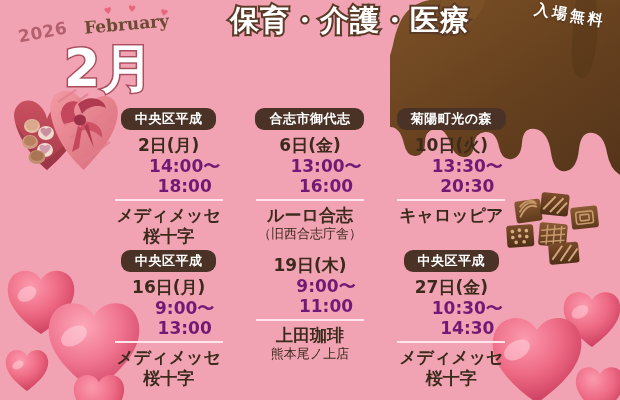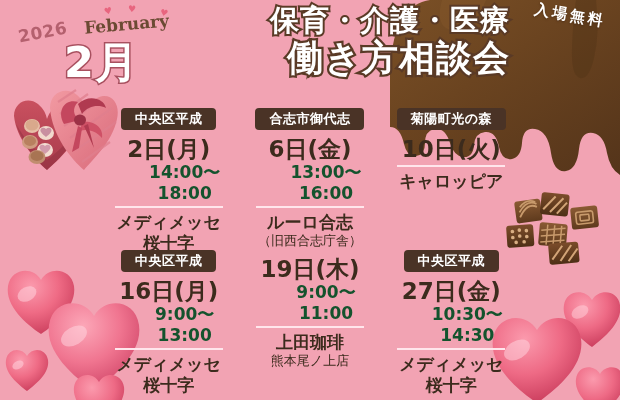--- a/index.html
+++ b/index.html
@@ -52,35 +52,35 @@
     font-family: "DejaVu Serif", serif;
   }
   .heartdot { position: absolute; color: #e8657f; font-size: 9px; }
   .hd1 { left: 96px; top: 2px;  transform: rotate(-12deg); }
   .hd2 { left: 120px; top: 0px; transform: rotate(4deg); }
   .hd3 { left: 152px; top: 4px; transform: rotate(12deg); }
 
   .month-jp {
     position: absolute;
     left: 56px; top: 30px;
-    font-size: 43px;
+    font-size: 52px;
     font-weight: bold;
     color: #ffffff;
     letter-spacing: 1px;
     font-family: "DejaVu Sans", sans-serif;
     -webkit-text-stroke: 3px #a8505f;
     paint-order: stroke fill;
   }
 
   
   .headline {
     position: absolute;
     left: 190px; top: 4px;
     width: 320px;
-    text-align: right;
+    text-align: center;
     z-index: 4;
   }
   .headline .l1 {
     font-size: 29px;
     font-weight: bold;
     letter-spacing: 1px;
     line-height: 1.12;
     color: #ffffff;
     font-family: "DejaVu Sans", sans-serif;
     -webkit-text-stroke: 4px #5a3a26;
@@ -127,36 +127,36 @@
   .card { text-align: center; }
 
   .badge {
     display: inline-block;
     background: #4a3326;
     color: #ffffff;
     font-size: 13px;
     font-weight: bold;
     line-height: 1;
     padding: 4px 14px 5px;
-    border-radius: 4px;
+    border-radius: 9px;
     letter-spacing: 0.5px;
     font-family: "DejaVu Sans", sans-serif;
   }
   .day {
     margin-top: 6px;
-    font-size: 23px;
+    font-size: 17px;
     font-weight: bold;
     color: #3c2b1d;
     line-height: 1.15;
     font-family: "DejaVu Sans", sans-serif;
   }
   .time {
     font-size: 17px;
     font-weight: bold;
-    color: #14532d;
+    color: #701a75;
     line-height: 1.2;
     font-family: "DejaVu Sans", sans-serif;
     margin-left: 32px;
   }
   .rule {
     width: 108px;
     height: 2px;
     background: #ffe6ec;
     margin: 3px auto 4px;
     border: 0;
@@ -210,21 +210,20 @@
     <span class="heartdot hd1">♥</span>
     <span class="heartdot hd2">♥</span>
     <span class="heartdot hd3">♥</span>
     <div class="year">2026</div>
     <div class="month-en">February</div>
     <div class="month-jp">2月</div>
   </div>
 
   <div class="headline">
     <div class="l1">保育・介護・医療</div>
-    <div class="l2">働き方相談会</div>
   </div>
 
   <div class="freeadm">入場無料</div>
 
   <div class="art heartbox">
     <svg width="116" height="96" viewBox="0 0 116 96" xmlns="http://www.w3.org/2000/svg">
       <defs>
         <linearGradient id="lidg" x1="0" y1="0" x2="1" y2="1">
           <stop offset="0%" stop-color="#f29aa2"></stop>
           <stop offset="100%" stop-color="#d96a7a"></stop>
@@ -286,20 +285,21 @@
       <div class="day">6日(金)</div>
       <div class="time">13:00〜16:00</div>
       <hr class="rule">
       <div class="venue">ルーロ合志</div>
       <div class="venue-sub">（旧西合志庁舎）</div>
     </div>
 
     <div class="card">
       <span class="badge">菊陽町光の森</span>
       <div class="day">10日(火)</div>
+      <div class="time">13:30〜20:30</div>
       <hr class="rule">
       <div class="venue">キャロッピア</div>
     </div>
 
     <div class="card">
       <span class="badge">中央区平成</span>
       <div class="day">16日(月)</div>
       <div class="time">9:00〜13:00</div>
       <hr class="rule">
       <div class="venue">メディメッセ</div>

